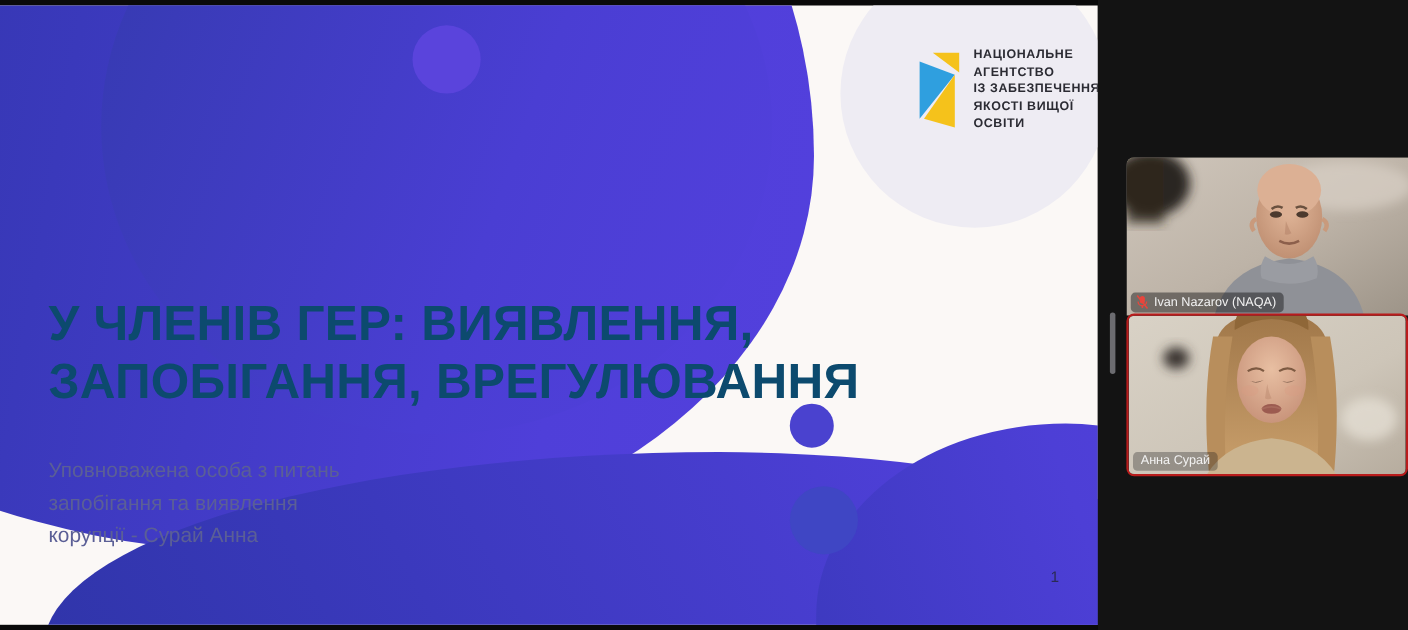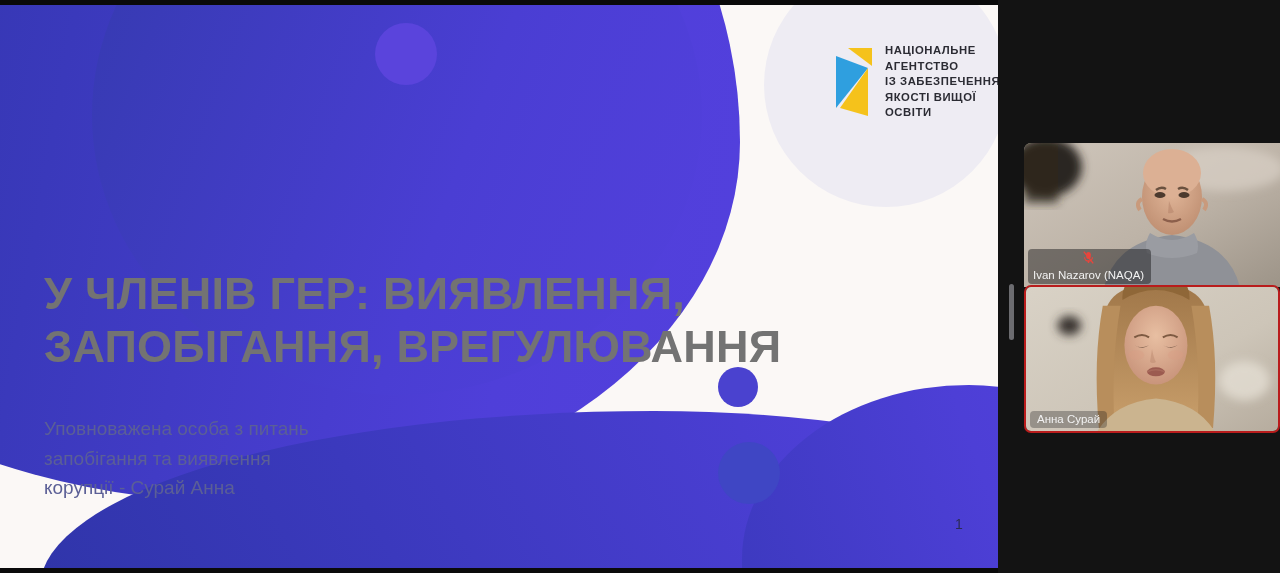--- a/index.html
+++ b/index.html
@@ -149,21 +149,21 @@
     line-height: 1;
     white-space: nowrap;
     font-family: "Liberation Sans", sans-serif;
   }
   .subtitle {
     position: absolute;
     left: 44px;
     top: 262px;
     font-size: 45px;
     font-weight: 700;
-    color: #737373;
+    color: #0c4a6e;
     line-height: 1.18;
     letter-spacing: 0.2px;
     max-width: 900px;
     font-family: "Liberation Sans", sans-serif;
   }
   .byline {
     position: absolute;
     left: 44px;
     top: 409px;
     font-size: 19px;
@@ -228,21 +228,20 @@
     display: flex;
     align-items: center;
     gap: 5px;
     padding: 2px 7px 3px 5px;
     border-radius: 4px;
     background: rgba(20,20,22,0.46);
     font-size: 11.5px;
     color: #f2f2f2;
     font-family: "Liberation Sans", sans-serif;
     white-space: nowrap;
-    flex-direction: column;
   }
   .name-plate.plain { background: rgba(20,20,22,0.30); padding-left: 7px; }
   .mic-muted { width: 11px; height: 13px; display: block; flex: 0 0 auto; }
 </style>
 </head>
 <body>
 
 <div class="screen">
 
   <div class="slide-stage">

